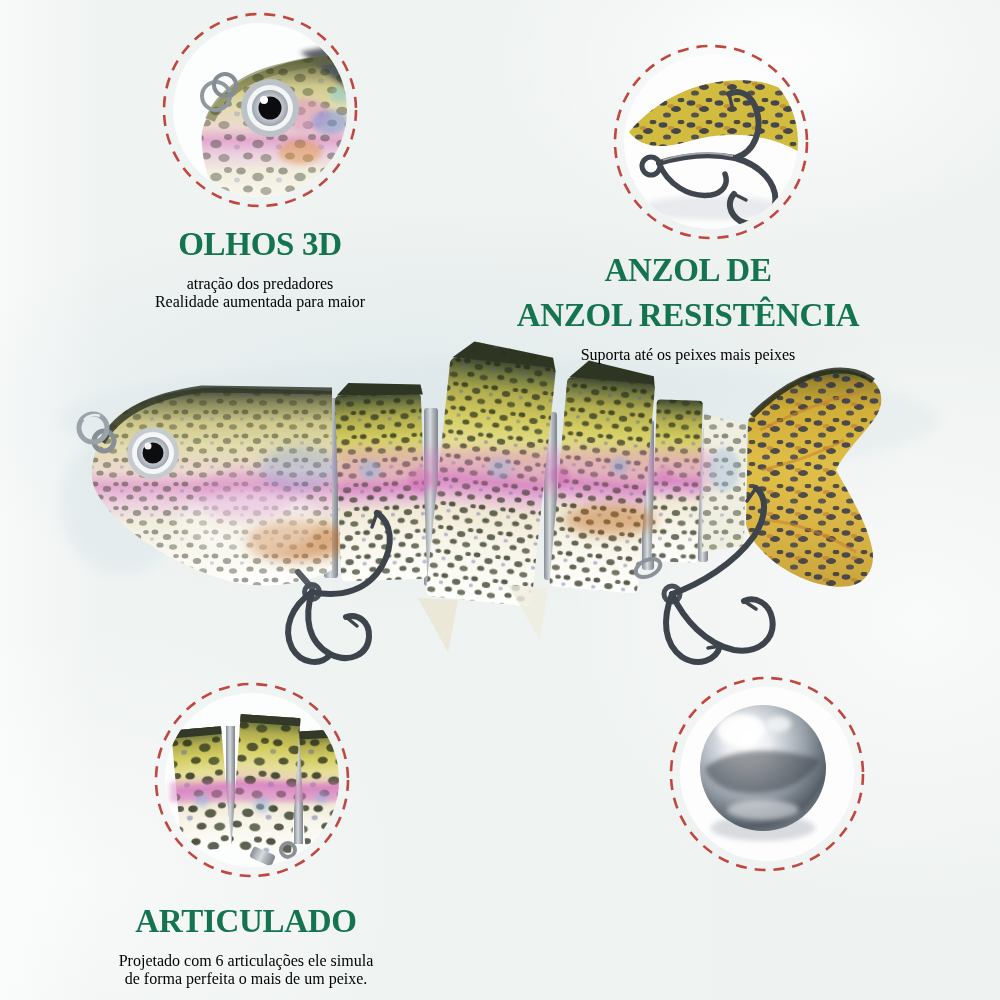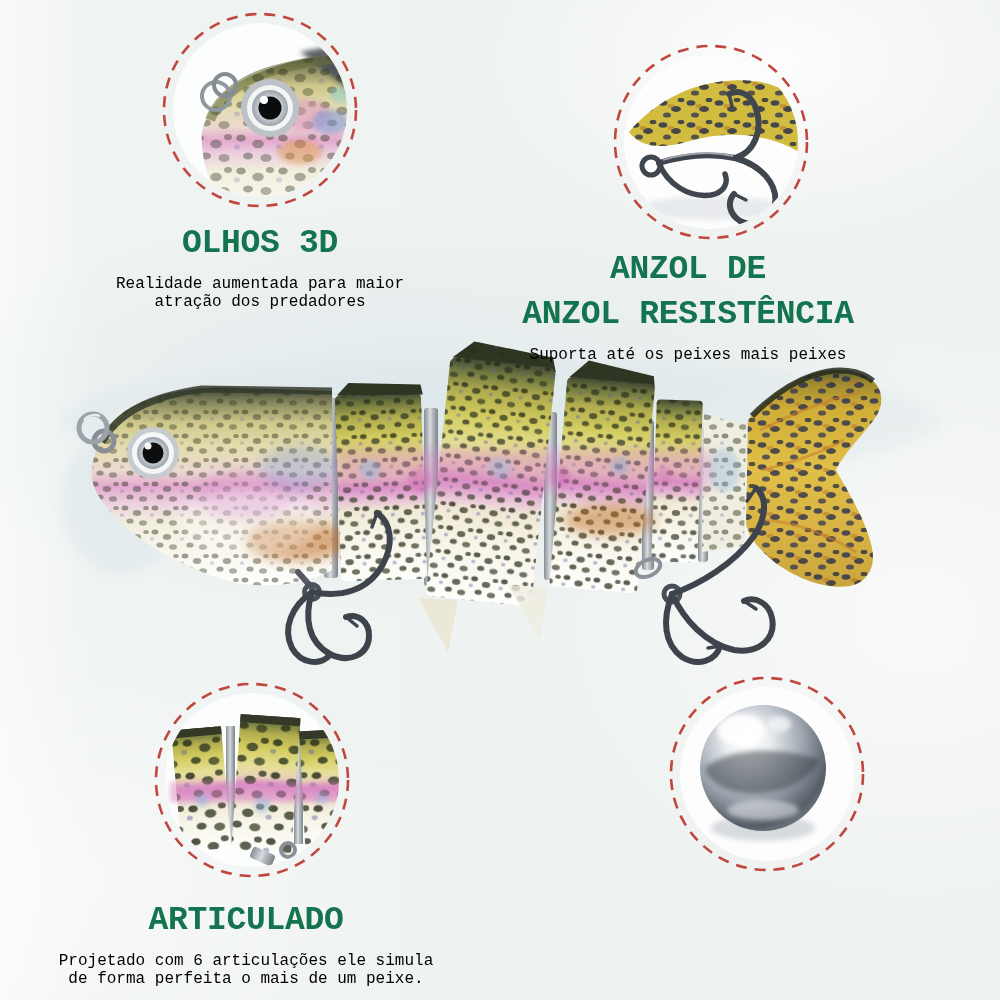--- a/index.html
+++ b/index.html
@@ -1,18 +1,18 @@
 <!DOCTYPE html>
 <html style="--heading-color: #14744f; --body-color: #1d7a55; --ring-color: #c0463e; --background-color: #eef2f0;"><head>
 <meta charset="utf-8">
 <style>
   html,body{margin:0;padding:0;background:#e9edec;}
   .canvas{
     position:relative;width:1000px;height:1000px;overflow:hidden;
-    font-family:Liberation Mono, monospace;
+    font-family:Liberation Serif, serif;
     background:
       radial-gradient(420px 260px at 78% 6%, rgba(255,255,255,.85), rgba(255,255,255,0) 70%),
       radial-gradient(700px 280px at 42% 41%, rgba(210,224,229,.45), rgba(210,224,229,0) 72%),
       radial-gradient(520px 420px at 92% 62%, rgba(255,255,255,.65), rgba(255,255,255,0) 70%),
       radial-gradient(480px 380px at 8% 88%, rgba(255,255,255,.55), rgba(255,255,255,0) 70%),
       linear-gradient(90deg,#f8faf9 0%,#eff3f2 10%,#eef2f0 100%);
   }
   .feature{position:absolute;width:400px;text-align:center;}
   .feature .title{font-weight:800;font-size:33px;line-height:1.36;letter-spacing:-.3px;
     color:var(--heading-color,#14744f);margin:0 0 8px 0;}
@@ -331,22 +331,22 @@
       <circle cx="110" cy="110" r="96" fill="none" style="stroke:var(--ring-color,#c0463e)" stroke-width="2.6" stroke-dasharray="11 8"></circle>
     </svg>
   </div>
 
   <div class="feature" style="left:60px;top:222px">
     <div class="title">
       <div>OLHOS 3D</div>
     </div>
     <p class="desc">
       </p>
+      <div>atração dos predadores</div>
       <div>Realidade aumentada para maior</div>
-      <div>atração dos predadores</div>
     <p></p>
   </div>
 
   <div class="feature" style="left:488px;top:248px">
     <div class="title">
       <div>ANZOL DE</div>
       <div>ANZOL RESISTÊNCIA</div>
     </div>
     <p class="desc">
       </p>

